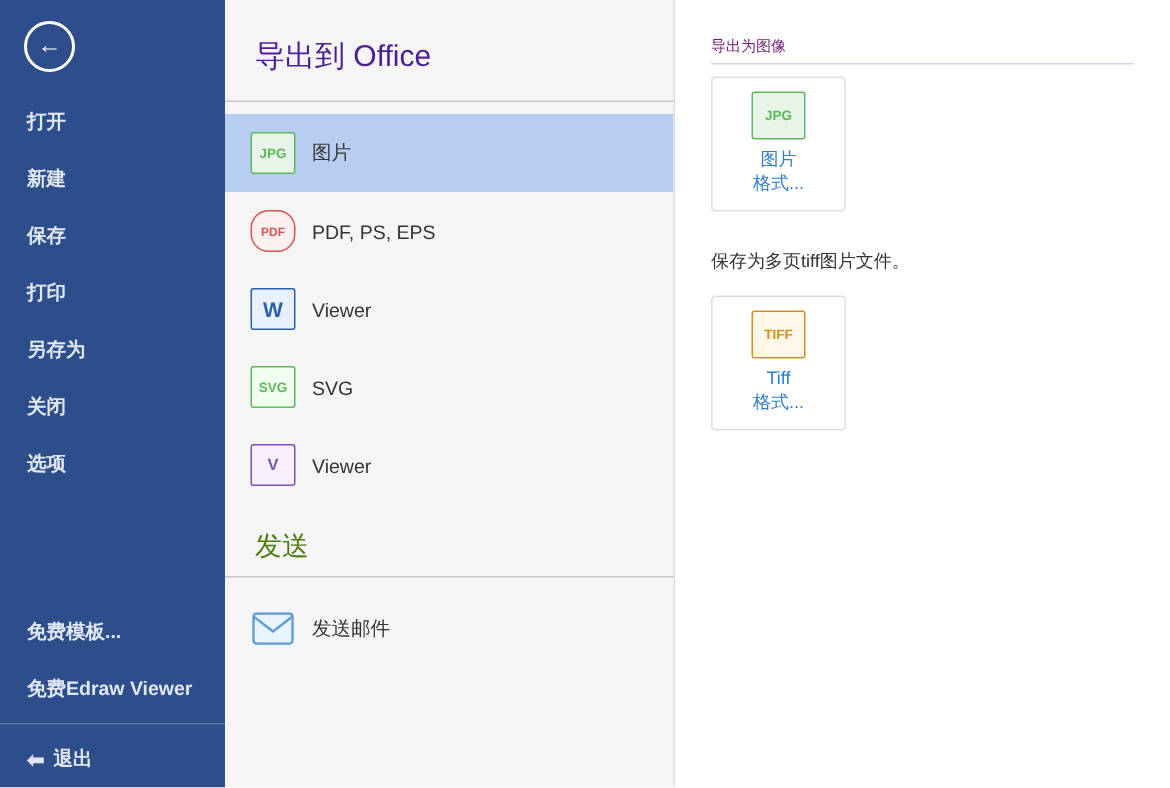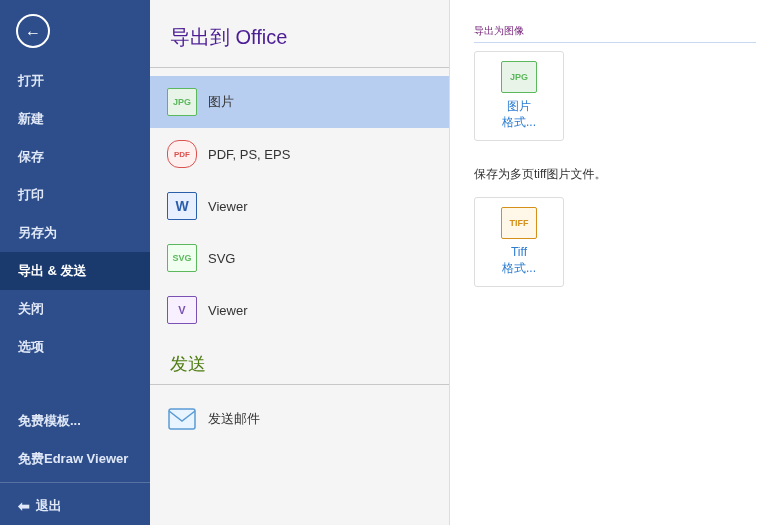--- a/index.html
+++ b/index.html
@@ -280,21 +280,20 @@
     <div class="back-btn">
       <span>←</span>
     </div>
   </div>
 
   <div class="sidebar-item">打开</div>
   <div class="sidebar-item">新建</div>
   <div class="sidebar-item">保存</div>
   <div class="sidebar-item">打印</div>
   <div class="sidebar-item">另存为</div>
-  <div class="sidebar-item active">导出 &amp; 发送</div>
   <div class="sidebar-item">关闭</div>
   <div class="sidebar-item">选项</div>
 
   <div class="sidebar-bottom">
     <div class="sidebar-item">免费模板...</div>
     <div class="sidebar-item">免费Edraw Viewer</div>
     <div class="sidebar-divider"></div>
     <div class="sidebar-item" style="display:flex;align-items:center;gap:6px;">
       <span style="font-size:14px;">⬅</span>
       <span>退出</span>

